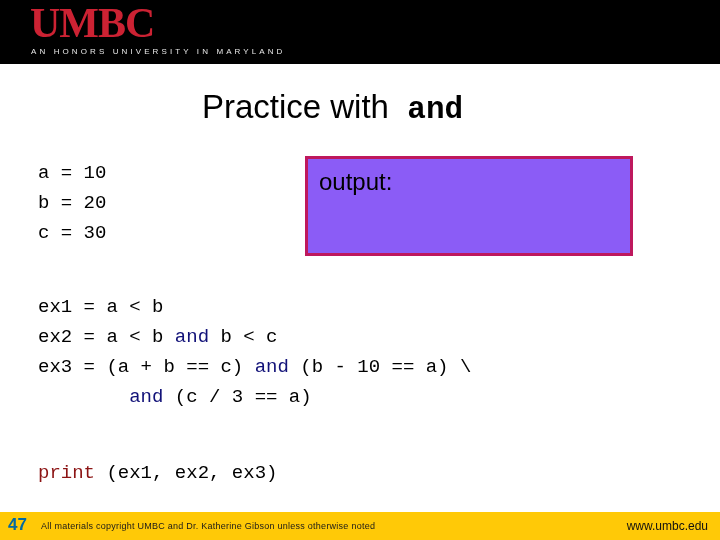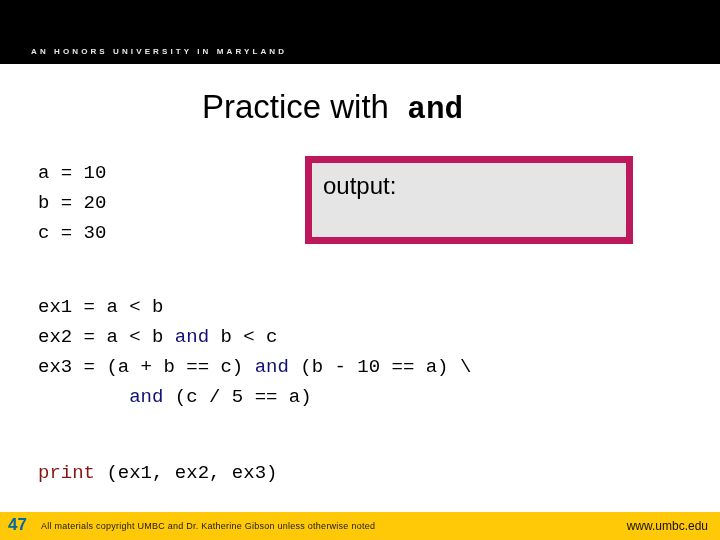--- a/index.html
+++ b/index.html
@@ -34,21 +34,21 @@
     letter-spacing: -1px;
     color: #cc2233;
     line-height: 42px;
   }
   .logo-tagline {
     position: absolute;
     left: 31px;
     top: 47px;
     font-family: "Liberation Sans", sans-serif;
     font-size: 8px;
-    font-weight: 700;
+    font-weight: 400;
     letter-spacing: 3.1px;
     color: #e8e8e8;
     line-height: 10px;
     white-space: nowrap;
   }
 
   
   .slide-title {
     position: absolute;
     left: 0;
@@ -94,23 +94,23 @@
   .kw-print {
     color: #8c1414;
   }
 
   
   .output-box {
     position: absolute;
     left: 305px;
     top: 156px;
     width: 328px;
-    height: 88px;
-    background: #e5e5e5;
-    border: 7px solid #be185d;
+    height: 100px;
+    background: #8b5cf6;
+    border: 3px solid #be185d;
     box-sizing: border-box;
   }
   .output-label {
     position: absolute;
     left: 11px;
     top: 8px;
     font-family: "Liberation Sans", sans-serif;
     font-size: 24px;
     color: #000000;
     line-height: 30px;
@@ -164,36 +164,37 @@
     font-size: 12px;
     color: #111111;
     line-height: 16px;
     white-space: nowrap;
   }
 </style>
 </head>
 <body>
 
 <div class="header-band">
+  <div class="logo-wordmark">UMBC</div>
   <div class="logo-tagline">AN HONORS UNIVERSITY IN MARYLAND</div>
 </div>
 
 <div class="slide-title"><span>Practice with</span><span>&nbsp; </span><span class="mono-kw">and</span></div>
 
 <div class="code-block" id="vars-block">a = 10
 b = 20
 c = 30</div>
 
 <div class="output-box">
   <div class="output-label">output:</div>
 </div>
 
 <div class="code-block" id="expr-block"><span>ex1 = a &lt; b</span>
 <span>ex2 = a &lt; b </span><span class="kw-and">and</span><span> b &lt; c</span>
 <span>ex3 = (a + b == c) </span><span class="kw-and">and</span><span> (b - 10 == a) \</span>
-<span>        </span><span class="kw-and">and</span><span> (c / 5 == a)</span></div>
+<span>        </span><span class="kw-and">and</span><span> (c / 3 == a)</span></div>
 
 <div class="code-block" id="print-block"><span class="kw-print">print</span><span> (ex1, ex2, ex3)</span></div>
 
 <div class="footer-bar"></div>
 <div class="footer-page-number">47</div>
 <div class="footer-copyright">All materials copyright UMBC and Dr. Katherine Gibson unless otherwise noted</div>
 <div class="footer-url">www.umbc.edu</div>
 
 </body></html>

